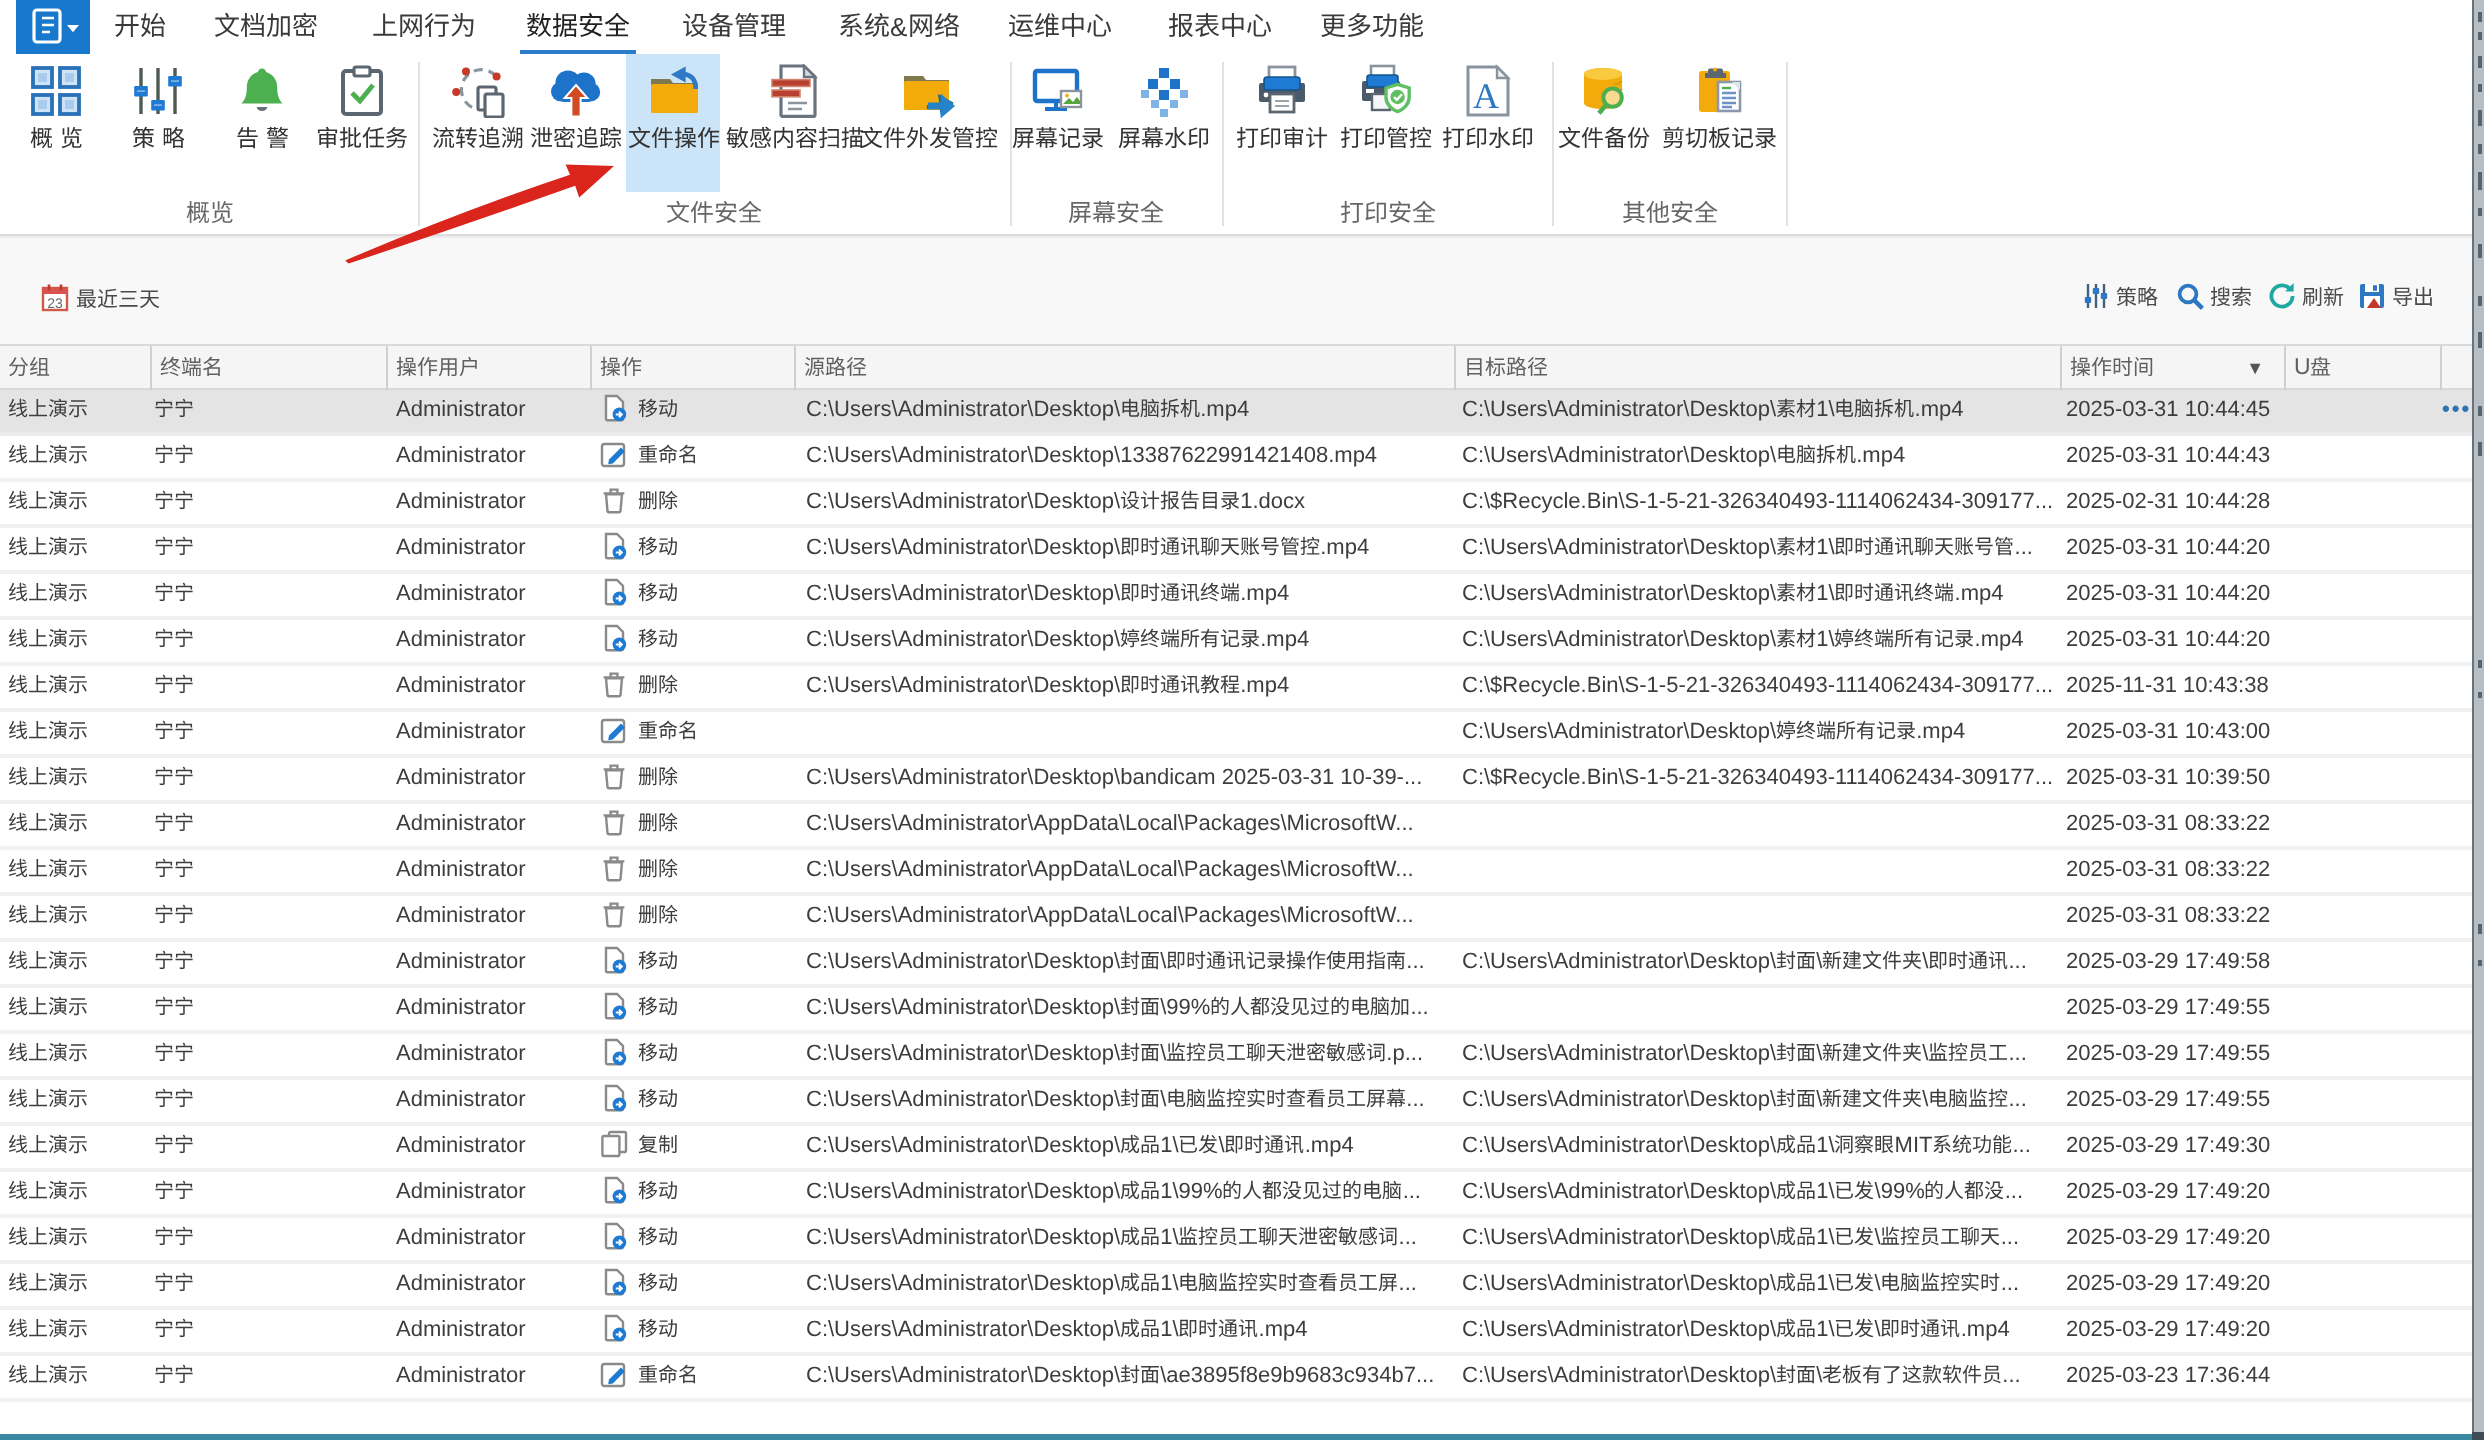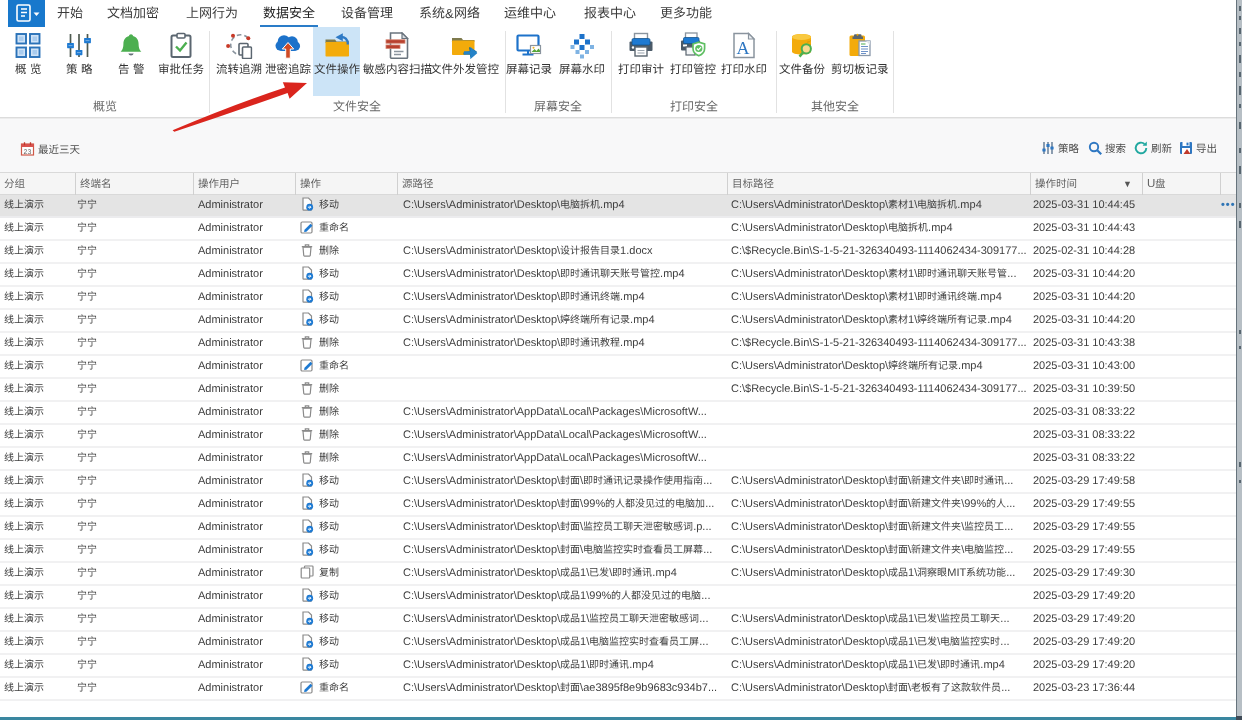--- a/index.html
+++ b/index.html
@@ -564,20 +564,21 @@
           </svg></div>
         <div class="cell c3">Administrator</div>
         <div class="cell c4"><svg class="opic" viewBox="0 0 14 14">
             <rect x="1" y="2" width="11" height="11" rx="1.2" fill="#fff" stroke="#8a8a8a" stroke-width="1.2"></rect>
             <path d="M4.5 9.8l6-6 1.9 1.9-6 6-2.3.4z" fill="#1e7ad2"></path>
           </svg><svg class="cj" style="width:30.0px;height:10.0px;" viewBox="0 -880 3000 1000">
             <use href="#g91cd"></use>
             <use href="#g547d" x="1000"></use>
             <use href="#g540d" x="2000"></use>
           </svg></div>
+        <div class="cell c5">C:\Users\Administrator\Desktop\13387622991421408.mp4</div>
         <div class="cell c6">C:\Users\Administrator\Desktop\<svg class="cj" style="width:40.0px;height:10.0px;" viewBox="0 -880 4000 1000">
             <use href="#g7535"></use>
             <use href="#g8111" x="1000"></use>
             <use href="#g62c6" x="2000"></use>
             <use href="#g673a" x="3000"></use>
           </svg>.mp4</div>
         <div class="cell c7">2025-03-31 10:44:43</div>
       </div>
       <div class="row">
         <div class="cell c1"><svg class="cj" style="width:40.0px;height:10.0px;" viewBox="0 -880 4000 1000">
@@ -762,21 +763,21 @@
           </svg></div>
         <div class="cell c5">C:\Users\Administrator\Desktop\<svg class="cj" style="width:60.0px;height:10.0px;" viewBox="0 -880 6000 1000">
             <use href="#g5373"></use>
             <use href="#g65f6" x="1000"></use>
             <use href="#g901a" x="2000"></use>
             <use href="#g8baf" x="3000"></use>
             <use href="#g6559" x="4000"></use>
             <use href="#g7a0b" x="5000"></use>
           </svg>.mp4</div>
         <div class="cell c6">C:\$Recycle.Bin\S-1-5-21-326340493-1114062434-309177...</div>
-        <div class="cell c7">2025-03-31 10:43:38</div>
+        <div class="cell c7">2025-11-31 10:43:38</div>
       </div>
       <div class="row alt">
         <div class="cell c1"><svg class="cj" style="width:40.0px;height:10.0px;" viewBox="0 -880 4000 1000">
             <use href="#g7ebf"></use>
             <use href="#g4e0a" x="1000"></use>
             <use href="#g6f14" x="2000"></use>
             <use href="#g793a" x="3000"></use>
           </svg></div>
         <div class="cell c2"><svg class="cj" style="width:20.0px;height:10.0px;" viewBox="0 -880 2000 1000">
             <use href="#g5b81"></use>
@@ -814,20 +815,21 @@
             <use href="#g5b81" x="1000"></use>
           </svg></div>
         <div class="cell c3">Administrator</div>
         <div class="cell c4"><svg class="opic" viewBox="0 0 14 14">
             <path d="M3 4.2h8l-.75 8.3a.7.7 0 0 1-.7.6H4.45a.7.7 0 0 1-.7-.6z" fill="#fff" stroke="#8a8a8a" stroke-width="1.2"></path>
             <path d="M1.8 3.7h10.4M5.3 3.4V1.8h3.4v1.6" stroke="#8a8a8a" stroke-width="1.2" fill="none"></path>
           </svg><svg class="cj" style="width:20.0px;height:10.0px;" viewBox="0 -880 2000 1000">
             <use href="#g5220"></use>
             <use href="#g9664" x="1000"></use>
           </svg></div>
+        <div class="cell c5">C:\Users\Administrator\Desktop\bandicam 2025-03-31 10-39-...</div>
         <div class="cell c6">C:\$Recycle.Bin\S-1-5-21-326340493-1114062434-309177...</div>
         <div class="cell c7">2025-03-31 10:39:50</div>
       </div>
       <div class="row alt">
         <div class="cell c1"><svg class="cj" style="width:40.0px;height:10.0px;" viewBox="0 -880 4000 1000">
             <use href="#g7ebf"></use>
             <use href="#g4e0a" x="1000"></use>
             <use href="#g6f14" x="2000"></use>
             <use href="#g793a" x="3000"></use>
           </svg></div>
@@ -975,33 +977,20 @@
             <use href="#g4eba" x="1000"></use>
             <use href="#g90fd" x="2000"></use>
             <use href="#g6ca1" x="3000"></use>
             <use href="#g89c1" x="4000"></use>
             <use href="#g8fc7" x="5000"></use>
             <use href="#g7684" x="6000"></use>
             <use href="#g7535" x="7000"></use>
             <use href="#g8111" x="8000"></use>
             <use href="#g52a0" x="9000"></use>
           </svg>...</div>
-        <div class="cell c6">C:\Users\Administrator\Desktop\<svg class="cj" style="width:20.0px;height:10.0px;" viewBox="0 -880 2000 1000">
-            <use href="#g5c01"></use>
-            <use href="#g9762" x="1000"></use>
-          </svg>\<svg class="cj" style="width:50.0px;height:10.0px;" viewBox="0 -880 5000 1000">
-            <use href="#g65b0"></use>
-            <use href="#g5efa" x="1000"></use>
-            <use href="#g6587" x="2000"></use>
-            <use href="#g4ef6" x="3000"></use>
-            <use href="#g5939" x="4000"></use>
-          </svg>\99%<svg class="cj" style="width:20.0px;height:10.0px;" viewBox="0 -880 2000 1000">
-            <use href="#g7684"></use>
-            <use href="#g4eba" x="1000"></use>
-          </svg>...</div>
         <div class="cell c7">2025-03-29 17:49:55</div>
       </div>
       <div class="row">
         <div class="cell c1"><svg class="cj" style="width:40.0px;height:10.0px;" viewBox="0 -880 4000 1000">
             <use href="#g7ebf"></use>
             <use href="#g4e0a" x="1000"></use>
             <use href="#g6f14" x="2000"></use>
             <use href="#g793a" x="3000"></use>
           </svg></div>
         <div class="cell c2"><svg class="cj" style="width:20.0px;height:10.0px;" viewBox="0 -880 2000 1000">
@@ -1176,20 +1165,32 @@
           </svg>1\99%<svg class="cj" style="width:90.0px;height:10.0px;" viewBox="0 -880 9000 1000">
             <use href="#g7684"></use>
             <use href="#g4eba" x="1000"></use>
             <use href="#g90fd" x="2000"></use>
             <use href="#g6ca1" x="3000"></use>
             <use href="#g89c1" x="4000"></use>
             <use href="#g8fc7" x="5000"></use>
             <use href="#g7684" x="6000"></use>
             <use href="#g7535" x="7000"></use>
             <use href="#g8111" x="8000"></use>
+          </svg>...</div>
+        <div class="cell c6">C:\Users\Administrator\Desktop\<svg class="cj" style="width:20.0px;height:10.0px;" viewBox="0 -880 2000 1000">
+            <use href="#g6210"></use>
+            <use href="#g54c1" x="1000"></use>
+          </svg>1\<svg class="cj" style="width:20.0px;height:10.0px;" viewBox="0 -880 2000 1000">
+            <use href="#g5df2"></use>
+            <use href="#g53d1" x="1000"></use>
+          </svg>\99%<svg class="cj" style="width:40.0px;height:10.0px;" viewBox="0 -880 4000 1000">
+            <use href="#g7684"></use>
+            <use href="#g4eba" x="1000"></use>
+            <use href="#g90fd" x="2000"></use>
+            <use href="#g6ca1" x="3000"></use>
           </svg>...</div>
         <div class="cell c7">2025-03-29 17:49:20</div>
       </div>
       <div class="row">
         <div class="cell c1"><svg class="cj" style="width:40.0px;height:10.0px;" viewBox="0 -880 4000 1000">
             <use href="#g7ebf"></use>
             <use href="#g4e0a" x="1000"></use>
             <use href="#g6f14" x="2000"></use>
             <use href="#g793a" x="3000"></use>
           </svg></div>

